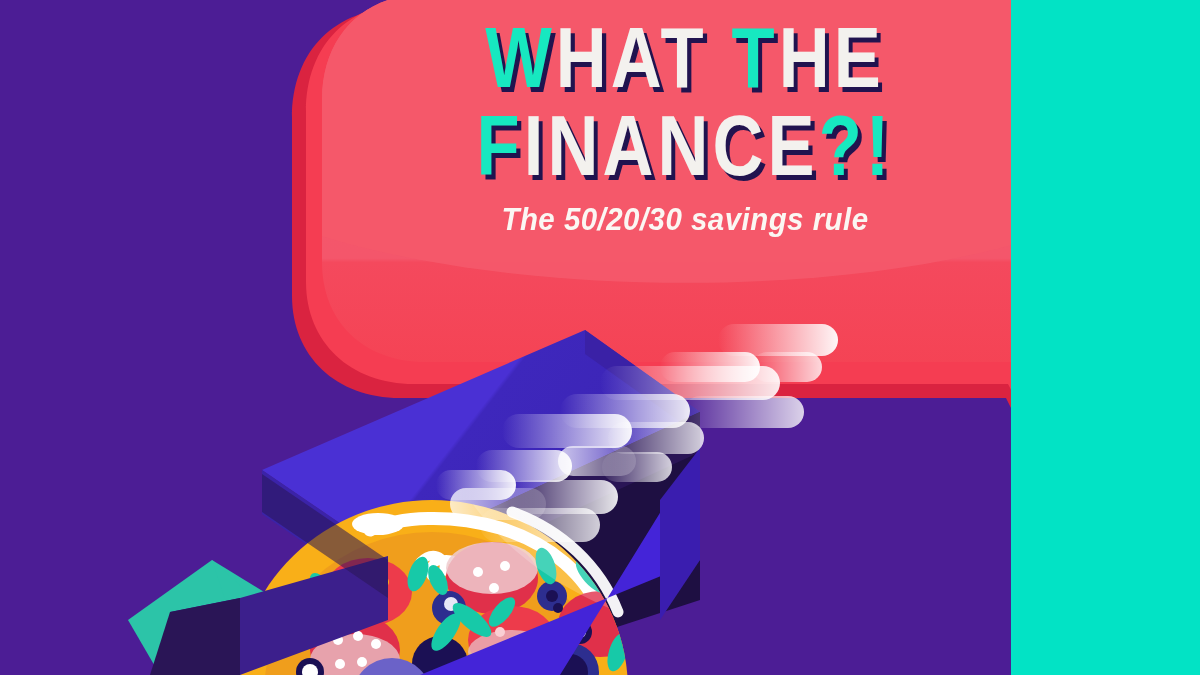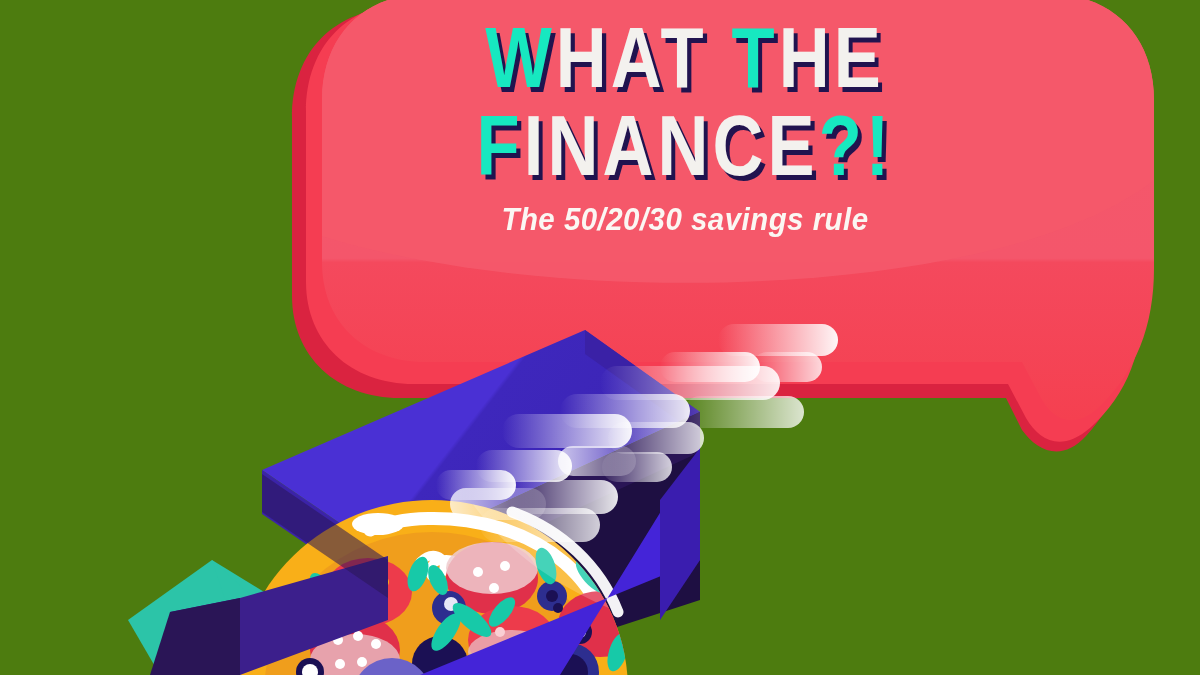--- a/index.html
+++ b/index.html
@@ -1,21 +1,21 @@
 <!DOCTYPE html>
 <html><head>
 <meta charset="utf-8">
 <style>
   html,body{margin:0;padding:0;}
   body{
     width:1200px;height:675px;overflow:hidden;
     font-family:"Liberation Sans", sans-serif;
     background:#02E3C5;
   }
-  #stage{position:relative;width:1200px;height:675px;overflow:hidden;background:#4d7c0f;}
+  #stage{position:relative;width:1011px;height:675px;overflow:hidden;background:#4c1d95;}
   #stage svg.layer{position:absolute;left:0;top:0;width:1200px;height:675px;}
 
   
   .headline-block{
     position:absolute;left:400px;top:18px;width:570px;
     text-align:center;z-index:40;pointer-events:none;
   }
   .hl-line{
     font-weight:700;
     font-size:86px;

